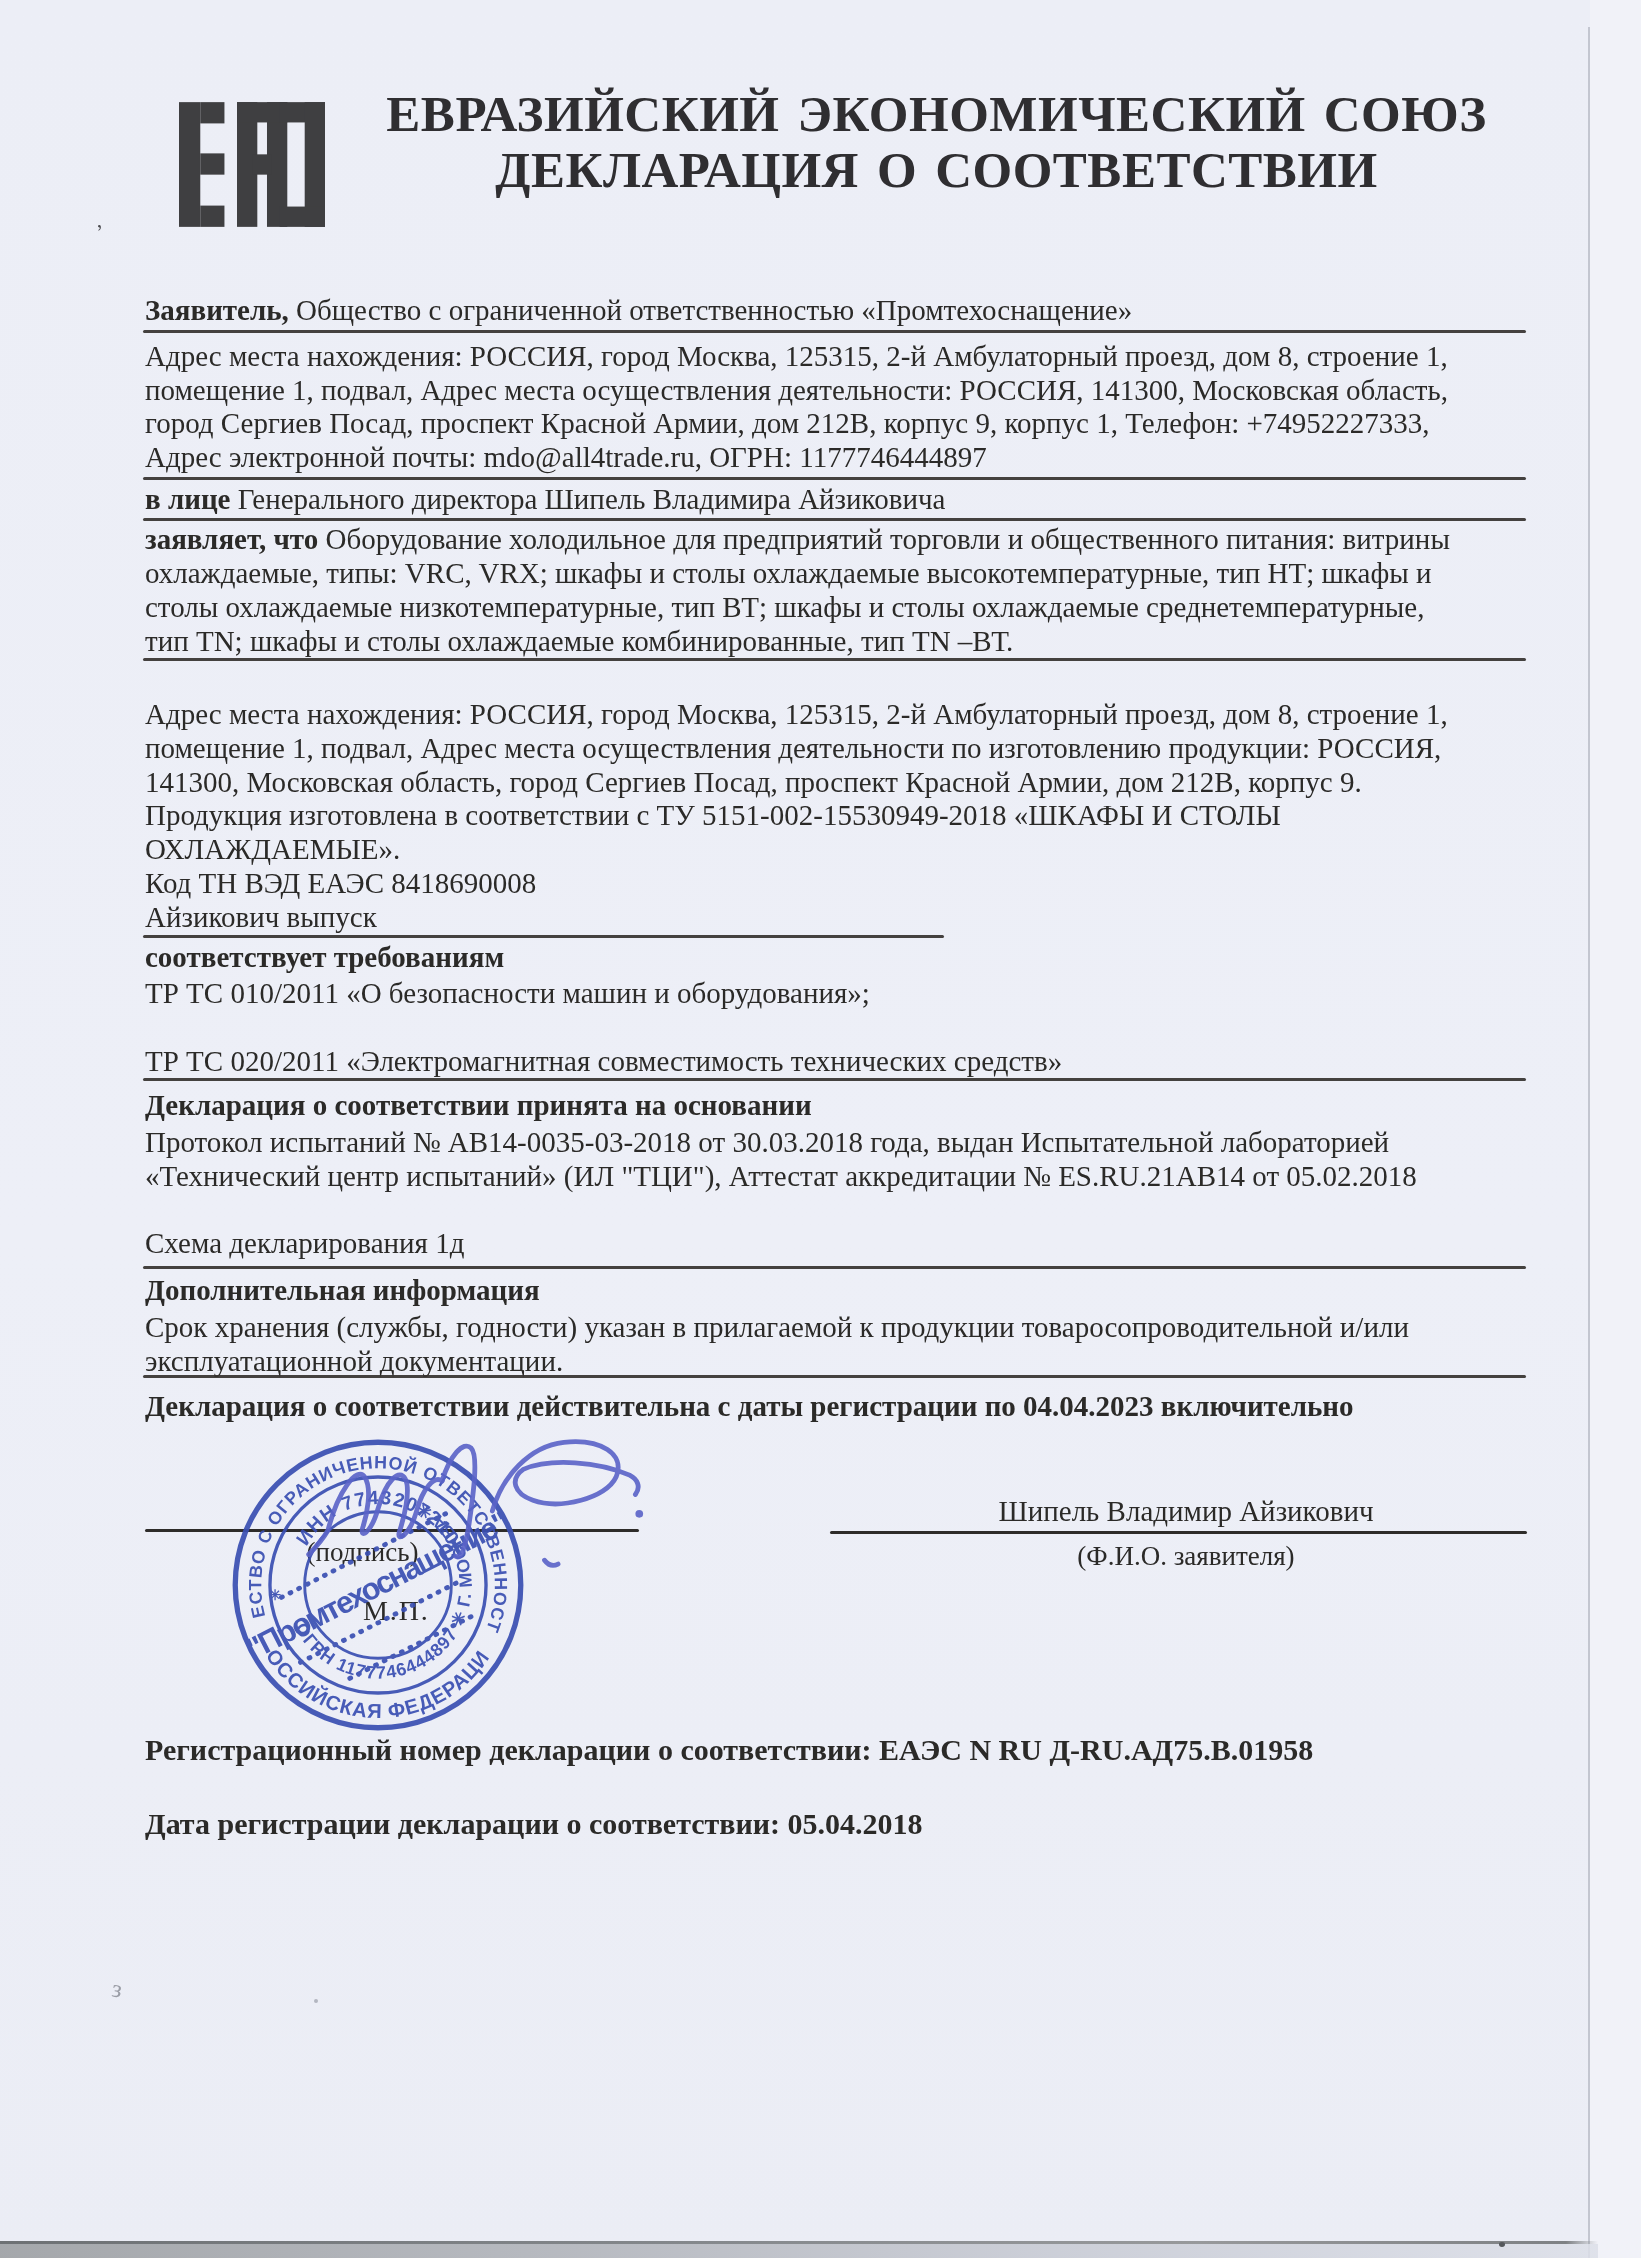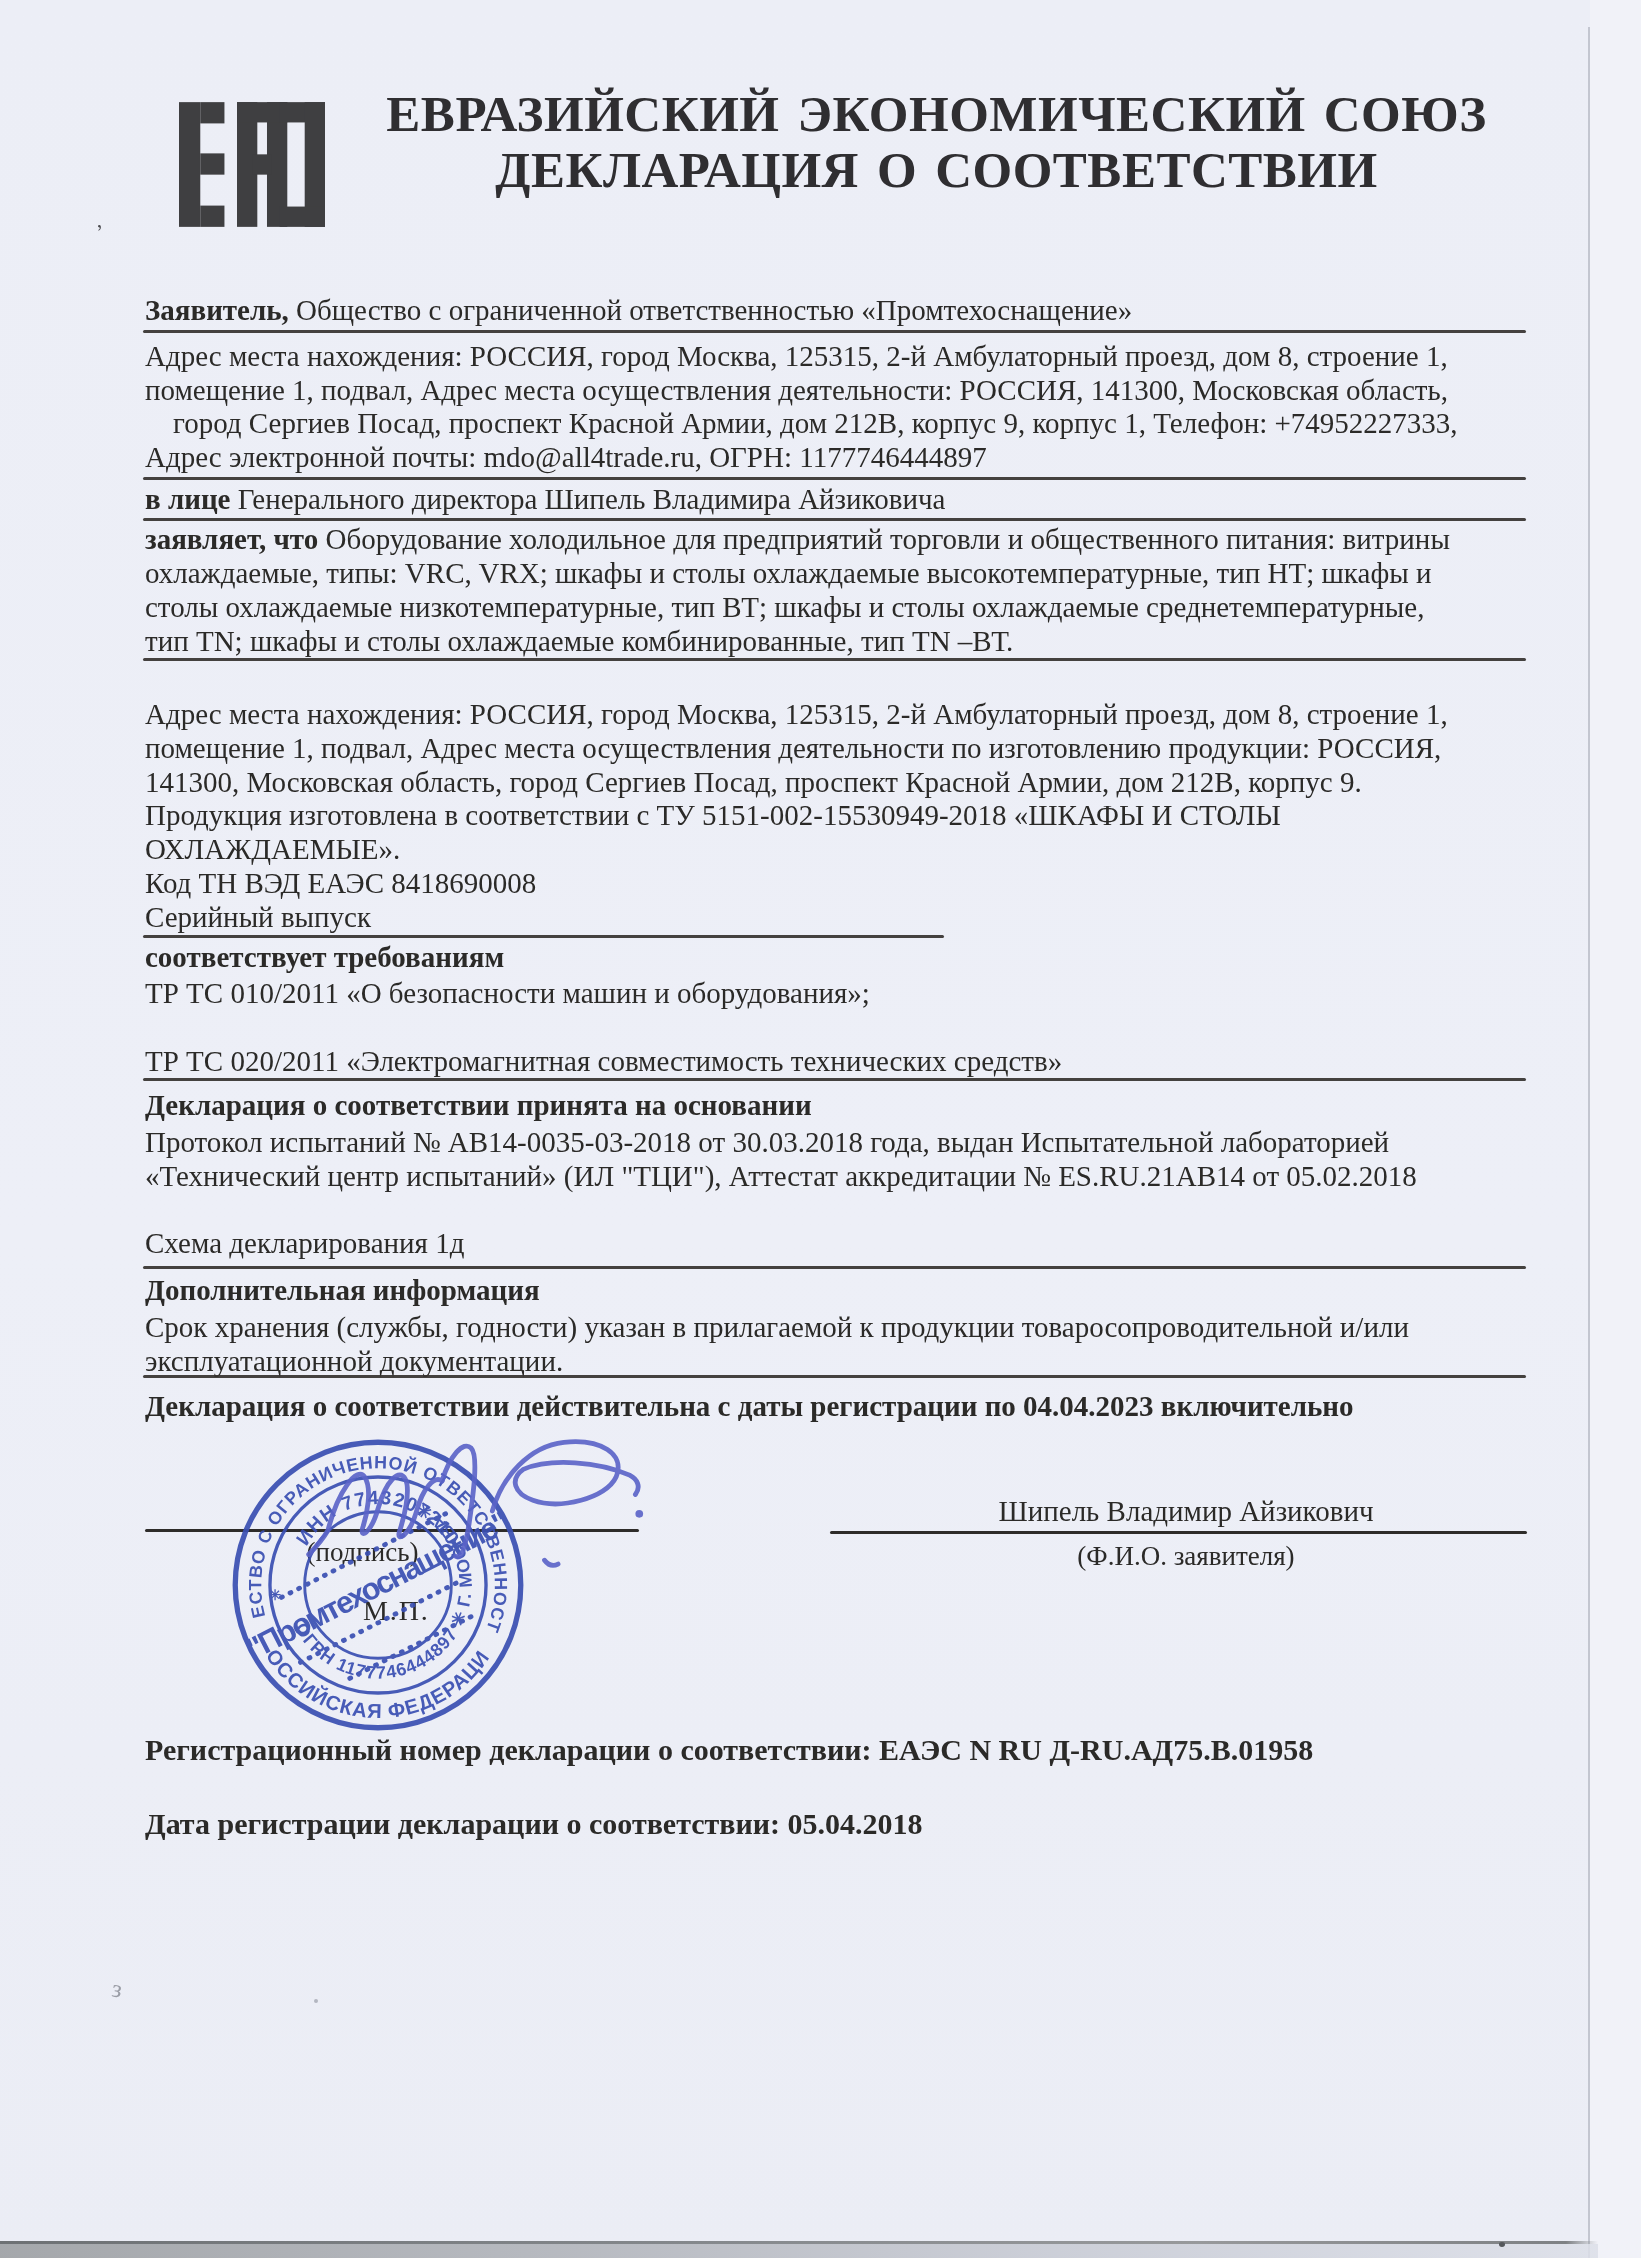--- a/index.html
+++ b/index.html
@@ -55,40 +55,40 @@
   </svg>
 
   <div class="title" style="top:85px;">ЕВРАЗИЙСКИЙ ЭКОНОМИЧЕСКИЙ СОЮЗ</div>
   <div class="title" style="top:141px;">ДЕКЛАРАЦИЯ О СООТВЕТСТВИИ</div>
 
   <div class="line" style="top:294px;"><span class="b">Заявитель,</span> <span>Общество с ограниченной ответственностью «Промтехоснащение»</span></div>
   <div class="rule" style="top:330px;"></div>
 
   <div class="line" style="top:340px;">Адрес места нахождения: РОССИЯ, город Москва, 125315, 2-й Амбулаторный проезд, дом 8, строение 1,</div>
   <div class="line" style="top:374px;">помещение 1, подвал, Адрес места осуществления деятельности: РОССИЯ, 141300, Московская область,</div>
-  <div class="line" style="top:407px;margin-left:28px;">город Сергиев Посад, проспект Красной Армии, дом 212В, корпус 9, корпус 1, Телефон: +74952227333,</div>
+  <div class="line" style="top:407px;">город Сергиев Посад, проспект Красной Армии, дом 212В, корпус 9, корпус 1, Телефон: +74952227333,</div>
   <div class="line" style="top:441px;">Адрес электронной почты: mdo@all4trade.ru, ОГРН: 1177746444897</div>
   <div class="rule" style="top:477px;"></div>
 
   <div class="line" style="top:483px;"><span class="b">в лице</span> <span>Генерального директора Шипель Владимира Айзиковича</span></div>
   <div class="rule" style="top:518px;"></div>
 
   <div class="line" style="top:523px;"><span class="b">заявляет, что</span> <span>Оборудование холодильное для предприятий торговли и общественного питания: витрины</span></div>
   <div class="line" style="top:557px;">охлаждаемые, типы: VRC, VRX; шкафы и столы охлаждаемые высокотемпературные, тип НТ; шкафы и</div>
   <div class="line" style="top:591px;">столы охлаждаемые низкотемпературные, тип ВТ; шкафы и столы охлаждаемые среднетемпературные,</div>
   <div class="line" style="top:625px;">тип TN; шкафы и столы охлаждаемые комбинированные, тип TN –ВТ.</div>
   <div class="rule" style="top:658px;"></div>
 
   <div class="line" style="top:698px;">Адрес места нахождения: РОССИЯ, город Москва, 125315, 2-й Амбулаторный проезд, дом 8, строение 1,</div>
   <div class="line" style="top:732px;">помещение 1, подвал, Адрес места осуществления деятельности по изготовлению продукции: РОССИЯ,</div>
   <div class="line" style="top:766px;">141300, Московская область, город Сергиев Посад, проспект Красной Армии, дом 212В, корпус 9.</div>
   <div class="line" style="top:799px;">Продукция изготовлена в соответствии с ТУ 5151-002-15530949-2018 «ШКАФЫ И СТОЛЫ</div>
   <div class="line" style="top:833px;">ОХЛАЖДАЕМЫЕ».</div>
   <div class="line" style="top:867px;">Код ТН ВЭД ЕАЭС 8418690008</div>
-  <div class="line" style="top:901px;">Серийный выпуск</div>
+  <div class="line" style="top:901px;">Айзикович выпуск</div>
   <div class="rule partial" style="top:935px;"></div>
 
   <div class="line b" style="top:941px;">соответствует требованиям</div>
   <div class="line" style="top:977px;">ТР ТС 010/2011 «О безопасности машин и оборудования»;</div>
   <div class="line" style="top:1045px;">ТР ТС 020/2011 «Электромагнитная совместимость технических средств»</div>
   <div class="rule" style="top:1078px;"></div>
 
   <div class="line b" style="top:1089px;">Декларация о соответствии принята на основании</div>
   <div class="line" style="top:1126px;">Протокол испытаний № АВ14-0035-03-2018 от 30.03.2018 года, выдан Испытательной лабораторией</div>
   <div class="line" style="top:1160px;">«Технический центр испытаний» (ИЛ "ТЦИ"), Аттестат аккредитации № ES.RU.21АВ14 от 05.02.2018</div>

